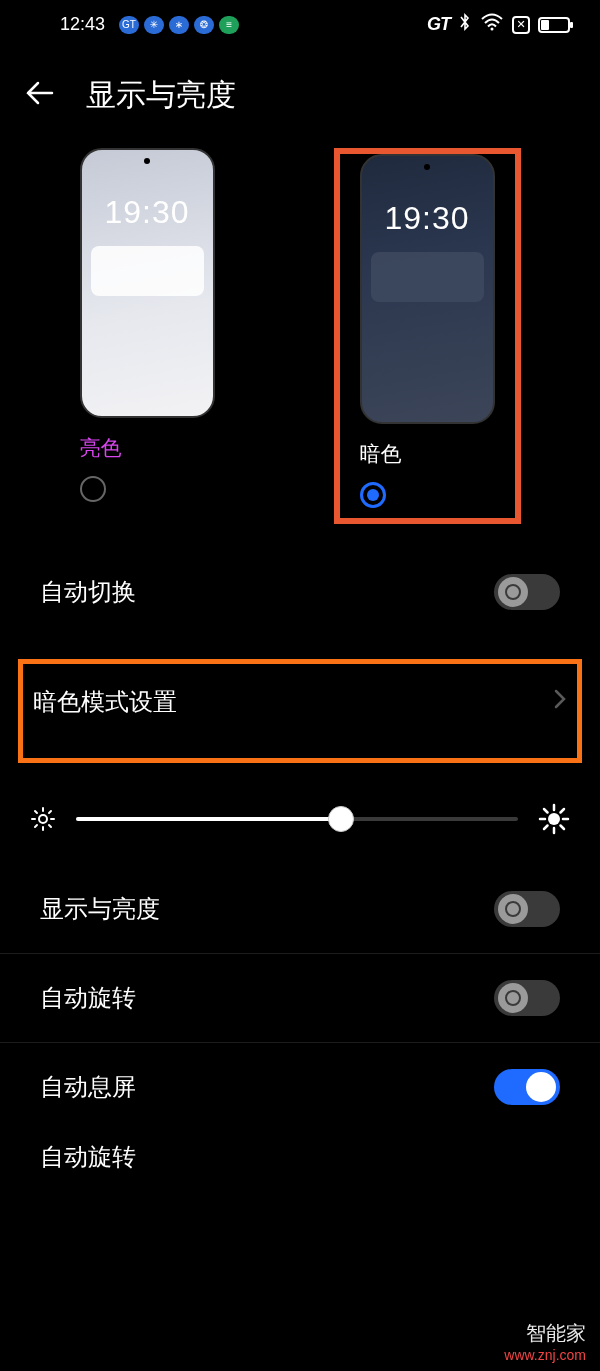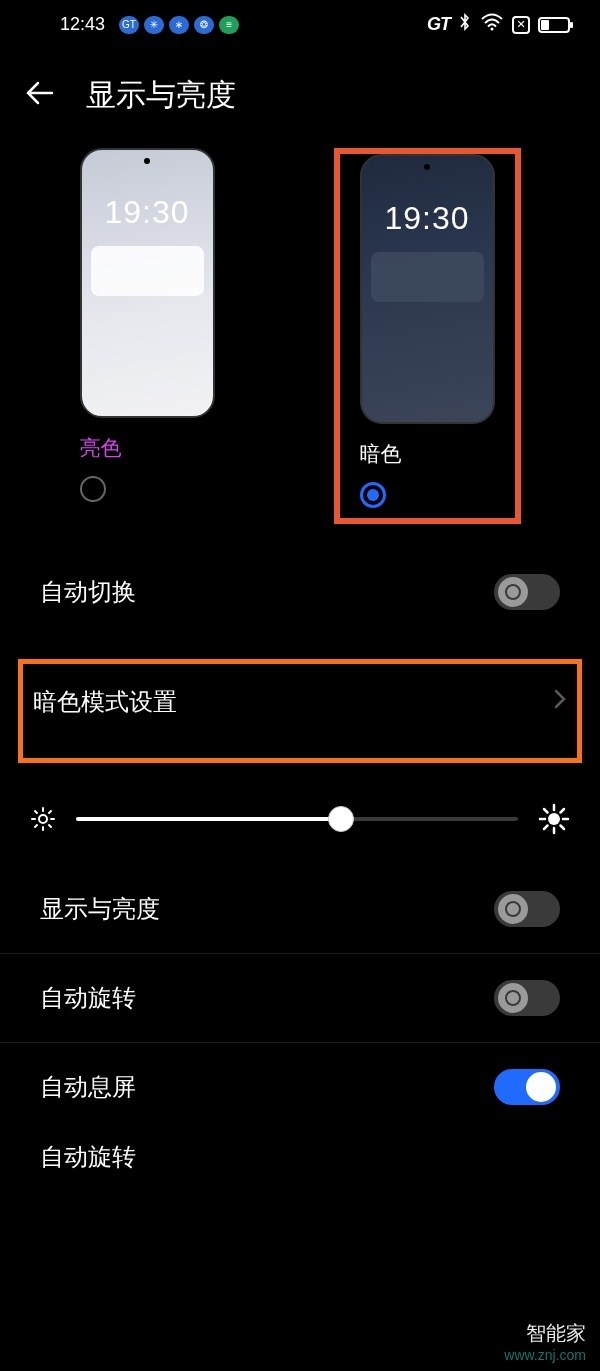--- a/index.html
+++ b/index.html
@@ -111,21 +111,21 @@
     }
     .slider-fill {
       position: absolute; left: 0; top: 0; bottom: 0; width: 60%; background: #fff; border-radius: 2px;
     }
     .slider-thumb {
       position: absolute; top: 50%; left: 60%; transform: translate(-50%, -50%);
       width: 26px; height: 26px; border-radius: 50%; background: #fff; border: 1px solid #ccc;
     }
     
     .watermark { position: absolute; bottom: 8px; right: 14px; text-align: right; font-size: 20px; color: #eaeaea; }
-    .watermark .sub { font-size: 14px; color: #0f766e; }
+    .watermark .sub { font-size: 14px; color: #ef4444; }
     .x-box { width:18px; height:18px; border:2px solid #fff; border-radius:4px; display:inline-flex; align-items:center; justify-content:center; font-size:11px; line-height:1;}
   </style>
 </head>
 <body>
 
 <div class="status-bar">
   <div class="status-left">
     <span class="status-time">12:43</span>
     <span class="status-icons-left">
       <span class="pill">GT</span>

